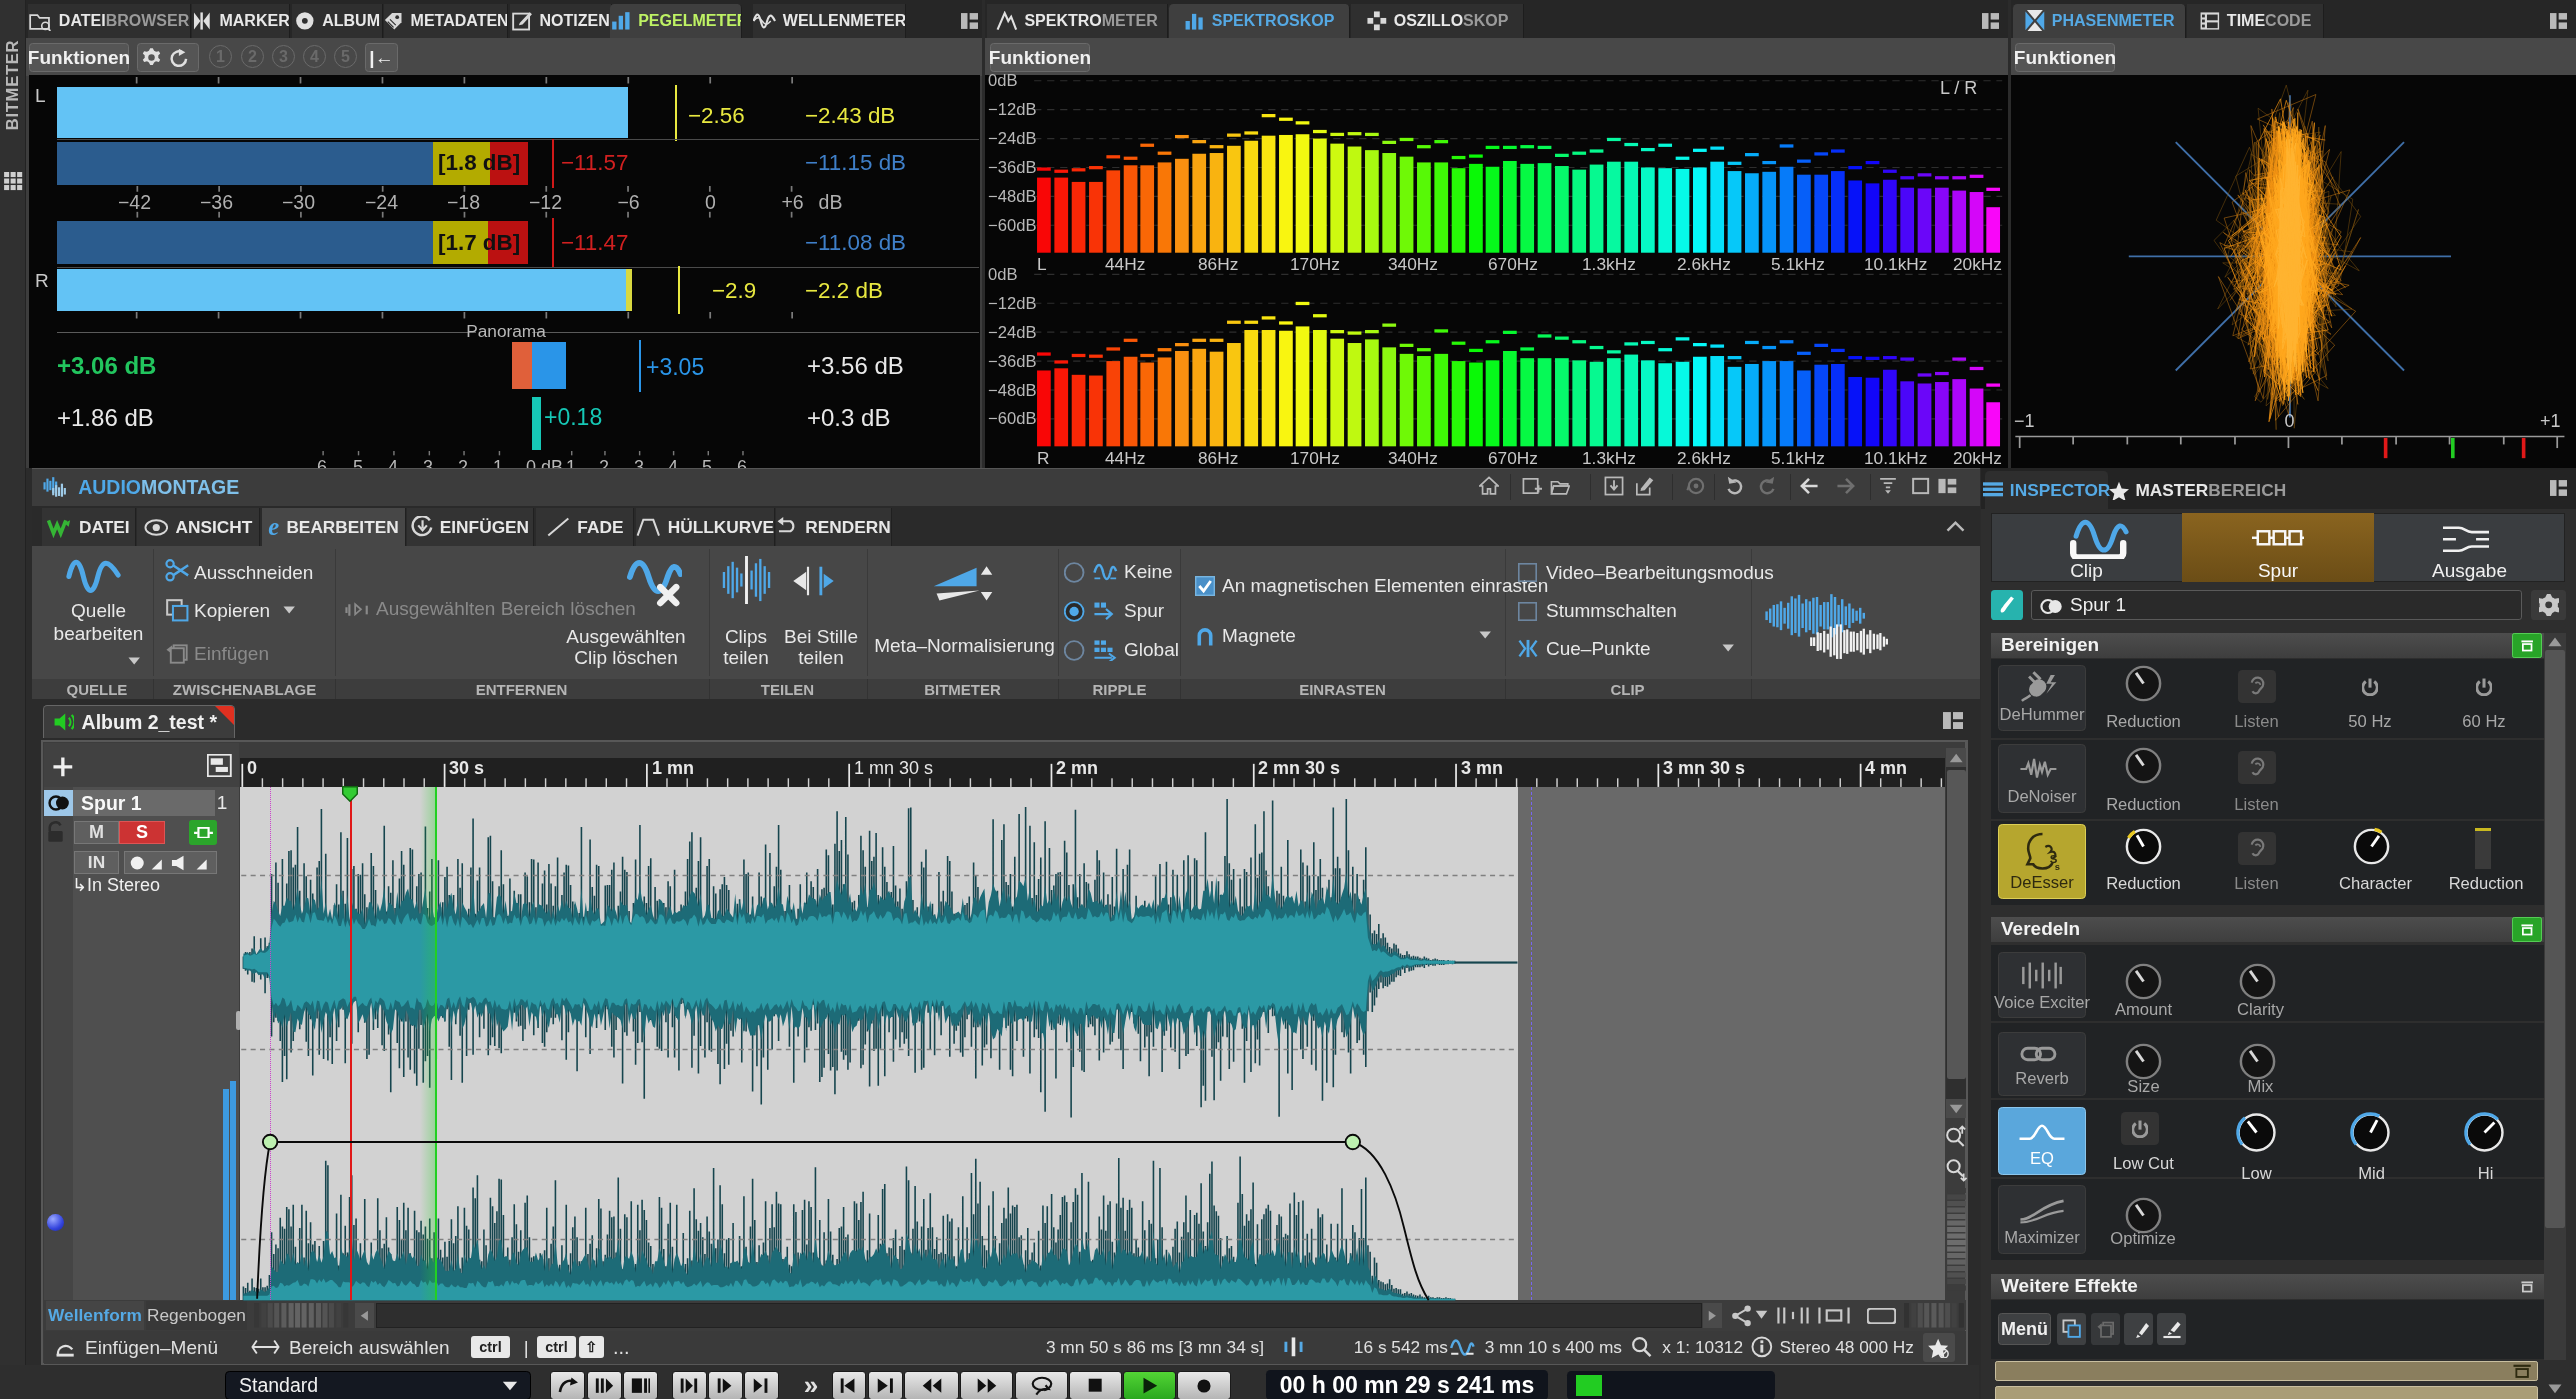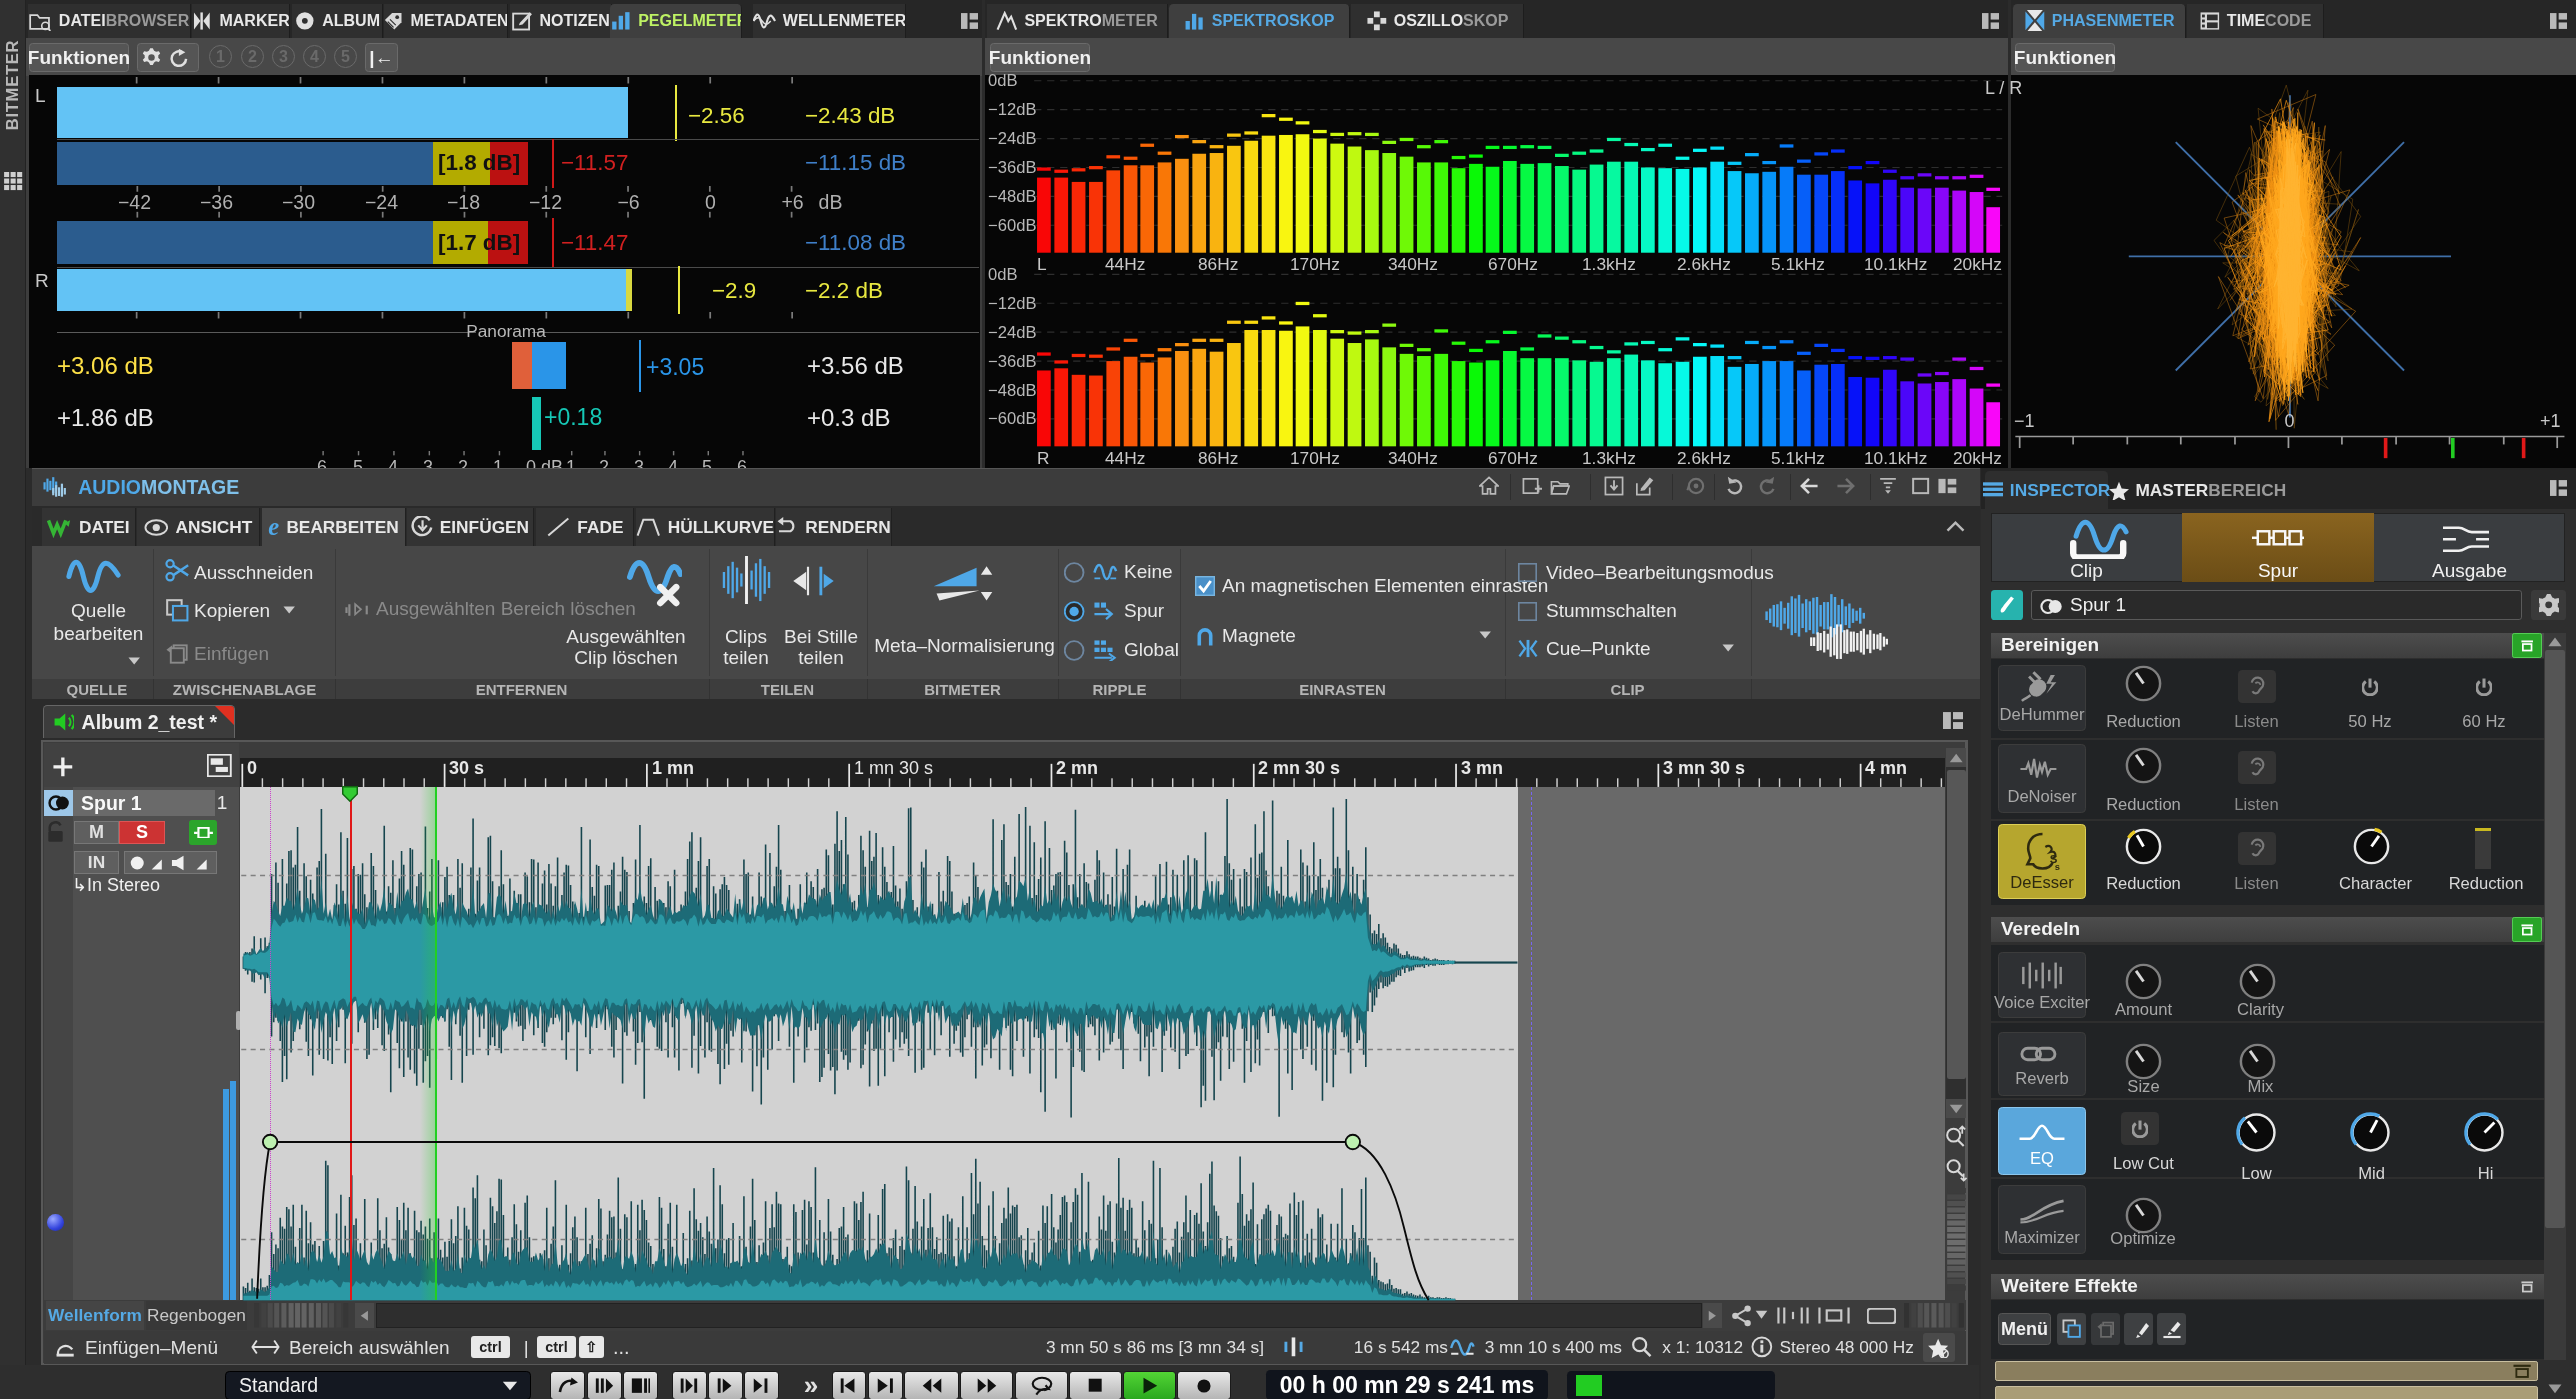--- a/index.html
+++ b/index.html
@@ -178,21 +178,21 @@
 <div style="position:absolute;left:805px;top:230px;width:116px;height:26px;display:flex;align-items:center;justify-content:flex-start;font-size:22.4px;color:#3f7fc8;font-weight:400;white-space:nowrap;">−11.08 dB</div>
 <div style="position:absolute;left:57px;top:267px;width:922px;height:0.7px;background:#4a4a4a"></div>
 <div style="position:absolute;left:57px;top:269px;width:569px;height:42px;background:#63c3f5"></div>
 <div style="position:absolute;left:626px;top:269px;width:5.8px;height:42px;background:#d8d840"></div>
 <div style="position:absolute;left:678px;top:266px;width:2.2px;height:48px;background:#e8e840"></div>
 <div style="position:absolute;left:712px;top:276px;width:58px;height:29px;display:flex;align-items:center;justify-content:flex-start;font-size:22.4px;color:#e8e840;font-weight:400;white-space:nowrap;">−2.9</div>
 <div style="position:absolute;left:805px;top:276px;width:101px;height:29px;display:flex;align-items:center;justify-content:flex-start;font-size:22.4px;color:#e8e840;font-weight:400;white-space:nowrap;">−2.2 dB</div>
 <div style="position:absolute;left:57px;top:332px;width:419px;height:1.4px;background:#5a5a5a"></div>
 <div style="position:absolute;left:532px;top:332px;width:447px;height:1.4px;background:#5a5a5a"></div>
 <div style="position:absolute;left:477px;top:320px;width:58px;height:23px;display:flex;align-items:center;justify-content:center;font-size:17.3px;color:#b8b8b8;font-weight:400;white-space:nowrap;">Panorama</div>
-<div style="position:absolute;left:57px;top:351px;width:144px;height:29px;display:flex;align-items:center;justify-content:flex-start;font-size:24px;color:#fde047;font-weight:400;white-space:nowrap;">+3.06 dB</div>
+<div style="position:absolute;left:57px;top:351px;width:144px;height:29px;display:flex;align-items:center;justify-content:flex-start;font-size:24px;color:#22c55e;font-weight:700;white-space:nowrap;">+3.06 dB</div>
 <div style="position:absolute;left:57px;top:403px;width:144px;height:29px;display:flex;align-items:center;justify-content:flex-start;font-size:24px;color:#e8e8e8;font-weight:400;white-space:nowrap;">+1.86 dB</div>
 <div style="position:absolute;left:512px;top:342px;width:19.5px;height:47px;background:#e0603a"></div>
 <div style="position:absolute;left:532px;top:342px;width:34px;height:47px;background:#2a95e8"></div>
 <div style="position:absolute;left:639px;top:340px;width:2.2px;height:52px;background:#2a95e8"></div>
 <div style="position:absolute;left:646px;top:353px;width:79px;height:29px;display:flex;align-items:center;justify-content:flex-start;font-size:23px;color:#2a95e8;font-weight:400;white-space:nowrap;">+3.05</div>
 <div style="position:absolute;left:807px;top:351px;width:144px;height:29px;display:flex;align-items:center;justify-content:flex-start;font-size:24px;color:#e8e8e8;font-weight:400;white-space:nowrap;">+3.56 dB</div>
 <div style="position:absolute;left:807px;top:403px;width:144px;height:29px;display:flex;align-items:center;justify-content:flex-start;font-size:24px;color:#e8e8e8;font-weight:400;white-space:nowrap;">+0.3 dB</div>
 <div style="position:absolute;left:532px;top:397px;width:8.7px;height:53px;background:#16c8b6"></div>
 <div style="position:absolute;left:544px;top:403px;width:79px;height:29px;display:flex;align-items:center;justify-content:flex-start;font-size:23px;color:#16c8b6;font-weight:400;white-space:nowrap;">+0.18</div>
 <svg style="position:absolute;left:29px;top:451px;" width="951" height="5.8" viewBox="0 0 1316 8">
@@ -547,21 +547,21 @@
       <rect x="11" y="16" width="15" height="8" fill="#2f2f2f"></rect>
     </svg>TIME<span style="color:#9a9a9a">CODE</span></div>
 <svg style="position:absolute;left:2550px;top:13px;" width="17.3" height="16" viewBox="0 0 24 22">
     <rect x="0" y="0" width="9" height="22" fill="#b9b9b9"></rect>
     <rect x="12" y="0" width="12" height="9" fill="#b9b9b9"></rect>
     <rect x="12" y="13" width="12" height="9" fill="#b9b9b9"></rect>
   </svg>
 <div style="position:absolute;left:2011px;top:38px;width:565px;height:38px;background:#484848"></div>
 <div style="position:absolute;left:2015px;top:43px;width:100px;height:29px;background:#555;border:0.7px solid #6a6a6a;border-radius:3.6px;display:flex;align-items:center;justify-content:center;font-size:19px;color:#f0f0f0;font-weight:700">Funktionen</div>
 <div style="position:absolute;left:2011px;top:75px;width:565px;height:393px;background:#060606"></div>
-<div style="position:absolute;left:1985px;top:75px;width:58px;height:26px;display:flex;align-items:center;justify-content:flex-start;font-size:18px;color:#c8c8c8;font-weight:400;white-space:nowrap;">L / R</div>
+<div style="position:absolute;left:1940px;top:75px;width:58px;height:26px;display:flex;align-items:center;justify-content:flex-start;font-size:18px;color:#c8c8c8;font-weight:400;white-space:nowrap;">L / R</div>
 <svg style="position:absolute;left:2011px;top:75px;" width="565" height="393" viewBox="0 0 782 544">
     <line x1="163" y1="251" x2="609" y2="251" stroke="#3f6fa8" stroke-width="2.6"></line>
     <line x1="386" y1="28" x2="386" y2="474" stroke="#3f6fa8" stroke-width="2.6"></line>
     <line x1="228" y1="93" x2="544" y2="409" stroke="#3f6fa8" stroke-width="2.6"></line>
     <line x1="228" y1="409" x2="544" y2="93" stroke="#3f6fa8" stroke-width="2.6"></line>
     <polyline points="415,331 408,306 324,243 404,156 391,429 423,210 434,275 347,306 388,282 358,195 450,321 423,194 331,400 332,282 367,78 365,391 421,81 445,299 317,292 380,308 308,201 346,273 370,229 325,225 473,245 386,359 397,304 364,202 416,229 377,62 333,222 409,293 369,413 365,287 410,184 381,167 374,267 431,246 417,83 434,276 364,257 397,119 398,264 381,239 351,255 413,104 339,335 372,189 369,393 436,205 445,275 375,241 457,106 447,252 390,333 372,147 346,284 324,169 406,215 407,391 420,158 375,270 421,89 281,229 321,284 337,415 442,267 424,212 412,204 372,313 353,270 400,295 392,149 401,385 366,75 353,80 353,86 318,293 375,356 439,434 311,362 434,314 432,164 440,161 429,405 309,237 366,264 419,229 340,331 401,158 367,271 394,269 380,431 427,206 365,356 361,312 367,58 325,195 339,174 390,149 332,109 337,226 384,287 306,346 362,141 399,117 457,261 481,186 433,339 381,316 407,246 372,206 395,106 400,75 439,318 426,72 407,412 402,163 421,81 411,290 396,308 418,234 382,296 388,400 392,91 325,351 382,411 406,449 344,377 402,335 332,155 396,219 345,294 440,294 384,273 415,164 431,282 408,146 439,384 372,79 434,216 353,259 364,125 439,282 358,294 370,395 387,300 414,118 295,239 340,247 417,373 423,239 482,271 380,149 348,293 417,130 411,192 348,146 329,234 330,176 331,320 449,333 390,269 388,213 337,279 456,274 365,417 380,353 388,172 388,355 365,156 336,406 401,245 357,92 415,389 357,430 370,313 432,214 380,402 423,337 376,329 368,328 401,92 335,414 484,196 417,104 405,411 353,458 381,172 407,114 399,386 316,269 426,291 378,151 372,52 359,133 385,403 381,157 344,332 472,324 340,221 319,190 409,210 369,238 286,324 404,92 342,46 383,456 363,369 388,333 376,458 342,350 443,168 385,426 387,450 345,214 429,263 332,173 411,21 376,324 428,247 422,181 381,14 347,109 415,267 390,217 392,489 399,414 387,258 423,290 389,126 431,208 378,278 393,66 351,221 435,379 396,170 303,312 392,198 357,263 425,262 401,154 385,170 376,262 360,151 371,276 358,254 383,269 379,241 408,262 293,260 376,312 374,73 324,162 430,297 430,383 407,71 331,386 364,255 367,491 356,280 392,124 473,172 456,284 353,248 419,207 398,105 355,449 412,160 395,312 389,194 296,280 379,119 383,281 345,136 407,140 415,294 284,201 330,100 385,244 439,396 405,132 316,295 346,178 435,227 405,354 356,110 365,186 406,355 374,406 354,210 338,93 445,215 428,285 417,138 422,305 367,151 428,79 373,88 438,221 332,315 446,141 386,226 379,217 322,171 457,179 365,286 371,162 352,325 310,227 401,328 358,322 311,140 350,116 378,86 420,281 321,304 420,357 346,453 337,445 418,340 437,422 360,174 351,395 374,137 345,418 337,93 300,250 391,320 350,262" fill="none" stroke="#8a5a10" stroke-width="1" opacity="0.65"></polyline>
     <polyline points="396,70 347,391 447,294 408,217 422,294 477,327 365,452 437,416 412,265 384,469 295,198 430,168 354,387 329,168 371,382 417,249 419,193 329,397 422,27 341,61 375,76 381,86 386,162 305,287 383,271 405,286 392,276 414,241 374,376 419,134 383,158 424,260 361,96 399,307 370,126 410,321 441,297 338,185 463,294 321,190 425,437 376,330 397,456 350,74 457,285 335,313 424,408 366,478 373,178 441,103 358,420 375,244 361,47 383,252 426,200 359,332 358,357 425,198 457,217 410,290 361,449 313,240 325,135 355,267 431,183 409,317 384,69 434,338 294,218 410,293 432,195 349,258 395,121 419,105 369,129 433,176 357,292 393,423 346,402 315,315 372,344 396,100 311,327 348,285 442,342 381,357 375,145 420,409 308,296 437,261 425,451 353,142 426,112 386,146 348,142 363,132 407,196 338,329 324,272 360,100 378,350 369,266 379,137 359,318 360,127 345,199 332,70 395,218 361,306 320,295 393,298 410,239 295,236 335,145 431,105 387,413 368,181 410,373 389,127 349,69 453,235 334,225 391,260 324,233 324,223 425,263 345,251 363,360 412,160 392,208 416,233 391,110 362,296 363,218 405,265 387,144 378,213 327,275 424,209 422,315 413,126 354,147 371,374 335,223 379,355 449,282 318,362 338,274 393,141 358,82 364,379 394,333 338,451 402,154 441,244 330,230 403,401 372,272 468,291 390,325 381,406 335,322 384,364 368,78 435,90 352,78 425,121 397,47 420,129 440,190 357,325 360,316 427,101 325,274 362,443 364,250 422,339 411,365 376,344 405,255 369,362 371,384 389,371 399,352 435,240 351,140 445,256 328,374 417,64 424,221 398,424 372,87 391,45 363,246 324,159 413,323 434,159 348,270 386,199 382,181 387,415 300,280 377,373 428,122 401,409 380,373 416,280 340,345 377,430 386,91 391,347 330,299 430,163 425,128 375,290 346,293 395,219 419,113 389,125 405,236 403,361 438,303 418,308 444,350 383,65 435,189 363,177 423,298 459,304 320,163 393,206 350,410 356,173 380,393 400,127 350,340 430,136 377,328 387,307 403,325 427,423 372,140 379,374 378,340 434,289 365,274 344,346 403,228 420,254 435,70 412,176 337,353 356,152 372,102 307,361 434,312 314,365 353,105 355,92 435,120 455,165 383,63 340,92 344,273 357,256 381,350 376,279 370,83 316,331 418,368 320,213 381,269 390,173 358,287 369,367 351,74 413,225 330,263 354,167 382,103 311,260 415,136 343,439 309,243 289,232 374,420 359,127 418,307 384,447 448,374 325,257 443,359 356,310 452,289 358,114 404,148 381,148 360,311 399,191 385,38 381,237 411,394 395,361 366,383 448,246 390,416 403,345 397,337 375,205 337,281 405,256 379,388 408,156 368,183 352,261 373,269 426,157 332,150 365,248 383,135 348,205 390,63 437,185 384,243 427,109 456,183 362,326 396,311 328,154 375,130 367,266 409,199 360,207 418,348 484,225 403,350 332,201 469,159 403,309 374,412 444,254 385,364 377,142 304,251 315,235 327,342 287,279 349,448 387,129 336,139 330,131 333,261 397,107 306,176 398,423 390,431 366,449 406,238 369,213 347,116 404,161 356,243 367,61 357,383 348,339 370,473 431,139 370,336 428,83 353,274 328,300 352,253 392,350 358,302 397,340 355,222 395,105 380,354 367,275 331,407 422,387 361,351 411,139 309,293 405,90 420,411 362,399 324,262 429,199 319,352 382,400 332,220 341,168 411,313 316,272 426,387 343,301 367,432 463,264 396,370 425,344 375,241 314,166 335,200 381,354 394,359 351,238 428,144 404,404 345,306 401,434 428,308 454,291 400,123 363,280 388,232 423,351 311,249 366,194 319,224" fill="none" stroke="#cf7d12" stroke-width="1" opacity="0.7"></polyline>
     <polyline points="399,194 368,77 374,302 383,349 412,322 391,422 362,59 351,282 388,107 352,256 383,326 418,148 418,315 411,233 410,81 375,89 415,355 376,92 390,370 334,189 386,175 393,324 385,289 388,363 408,85 377,456 295,240 401,202 321,272 363,397 413,274 392,229 392,340 356,233 413,247 386,354 401,325 383,198 347,180 358,321 426,125 414,218 389,421 376,388 301,229 425,128 341,288 343,92 373,33 420,326 385,340 386,399 380,280 385,365 395,168 364,224 419,343 412,288 419,179 378,263 406,124 351,267 437,206 421,305 359,307 359,169 354,204 355,305 380,309 355,157 329,266 386,223 404,383 355,299 355,366 383,438 410,193 358,273 320,245 409,124 431,161 342,156 422,251 336,317 407,212 391,110 364,104 381,35 414,130 407,114 403,348 383,124 351,418 370,72 409,419 389,254 400,325 392,108 336,282 324,338 415,202 377,213 390,386 379,328 435,265 395,72 400,111 371,354 356,159 363,313 429,246 364,335 370,354 368,270 434,261 338,300 405,295 388,172 415,406 375,75 401,263 358,240 404,147 391,268 412,216 382,351 315,247 400,164 333,173 367,315 372,84 338,302 380,372 428,194 366,367 393,319 334,221 426,212 365,148 367,215 407,291 357,288 384,315 410,244 392,397 399,322 431,292 434,307 415,286 381,198 350,213 401,316 400,296 414,346 374,195 379,371 413,267 428,268 424,285 412,181 410,195 402,300 359,321 420,363 404,212 336,326 403,298 394,298 338,258 377,406 373,339 436,225 321,217 388,189 394,152 414,178 415,231 371,360 418,321 367,216 362,248 355,141 351,312 357,112 381,181 365,227 450,304 383,282 374,149 346,236 381,177 413,420 371,211 372,389 354,197 363,87 372,287 341,258 398,227 367,307 350,302 408,263 378,346 319,257 354,241 370,89 420,379 397,137 380,324 405,185 361,306 405,362 397,267 399,390 376,295 397,162 413,219 444,334 363,146 368,151 398,299 408,161 412,100 344,366 357,273 332,238 394,154 400,130 351,213 373,317 372,340 427,233 365,189 389,239 427,322 394,77 356,333 414,340 410,244 377,153 369,399 362,169 406,282 445,298 364,252 401,189 383,264 373,301 402,284 429,242 384,371 454,263 409,354 393,229 369,363 355,310 382,326 350,275 366,206 390,214 409,123 432,237 405,188 403,325 403,266 344,179 365,251 405,369 364,338 420,248 412,224 399,317 352,229 383,172 377,426 404,411 400,129 343,187 398,135 358,476 382,336 362,393 384,65 389,124 424,239 422,253 385,311 435,297 402,256 432,156 427,93 365,64 348,366 412,338 399,245 457,270 406,109 354,239 337,390 341,338 402,141 338,275 344,115 423,262 387,372 413,293 384,100 420,167 357,295 414,200 386,341 406,184 418,270 399,258 428,196 372,452 394,208 424,298 394,415 401,445 373,418 392,334 367,186 381,257 376,65 440,303 400,246 376,166 417,215 377,373 398,232 405,242 354,227 389,75 364,108 382,135 338,247 386,120 457,224 384,354 420,66 398,442 397,52 391,243 398,134 404,292 361,221 384,321 360,365 361,260 374,259 406,286 395,313 397,431 381,221 379,223 363,133 421,192 370,212 394,79 357,480 410,314 410,163 422,179 383,160 432,259 370,244 415,180 394,221 388,193 392,126 423,257 373,165 379,361 439,353 353,88 404,338 438,318 354,336 408,349 421,98 349,369 394,178 350,411 370,428 390,294 394,171 344,194 365,401 368,77 430,327 377,233 384,298 376,177 434,197 375,398 357,196 375,74 394,275 365,245 355,212 350,307 408,244 374,302 398,168 347,360 433,246 360,194 376,345 368,388 389,267 391,329 405,348 382,136 346,117 422,191 365,230 334,275 379,92 418,312 392,74 401,443 404,268 403,216 355,147 382,169 384,76 379,315 401,299 396,268 351,266 366,58 425,262 409,353 377,332 356,96 382,75 374,326 390,427 356,144 365,101 383,100 379,440 376,285 376,98 386,219 385,424 393,135 386,411 391,61 355,170 356,408 363,262 415,215 361,245 394,274 410,294 362,358 312,294 424,167 377,155 345,192 361,260 362,420 391,350 403,144 404,213 387,260 393,335 380,320 400,265 393,133 384,254 370,374 399,194 372,136 410,259 374,189 395,396 376,376 377,327 406,363 419,279 354,310 343,346 369,219 402,201 441,251 330,146 399,134 403,180 352,143 400,126 400,401 324,337 392,412 326,265 396,415 367,313 373,321 382,271 366,382 429,363 368,214 382,334 426,207 375,165 369,194 355,167 419,141 399,101 385,154 334,196 416,296 357,203 380,241 357,392 376,346 417,254 365,183 418,347 424,379 379,419 361,150 398,331 394,322 355,250 367,340 421,316 413,246 419,411 409,252 404,127 372,181 359,265 356,318 316,311 405,168 394,443 386,232 361,368 404,270 378,216 417,161 400,75 401,289 355,255 384,365 407,149 305,223 382,158 420,357 348,172 393,288 423,259 396,334 411,248 386,160 357,364 405,208" fill="none" stroke="#f39414" stroke-width="1.1" opacity="0.85"></polyline>
     <polyline points="429,291 380,232 380,189 356,289 359,204 420,170 376,123 393,161 390,76 391,153 398,414 395,190 422,246 397,155 380,352 396,128 373,91 375,333 378,213 419,225 404,279 385,324 398,245 380,100 378,317 370,71 406,287 396,342 398,240 383,177 375,333 381,293 422,333 388,387 395,145 385,397 391,192 408,302 364,142 369,157 385,110 389,229 374,256 382,320 372,228 412,197 397,149 391,203 370,292 374,184 376,360 390,338 355,147 384,314 371,360 361,265 376,299 339,207 390,172 375,150 389,74 409,105 395,334 385,160 423,305 367,150 407,251 380,315 385,163 382,181 412,217 367,159 371,305 385,378 388,355 390,81 389,333 384,198 391,413 383,328 404,135 390,262 380,374 375,186 386,182 354,193 394,286 394,123 403,246 389,399 364,142 376,258 402,110 383,154 356,200 390,363 375,374 377,327 382,101 413,246 391,397 375,149 385,270 343,302 417,271 373,118 387,145 373,412 383,445 383,135 417,153 392,142 390,79 409,110 379,198 387,102 394,395 401,169 397,128 383,329 394,269 394,370 390,411 369,254 365,300 364,340 376,364 414,120 410,245 424,273 412,305 378,388 409,205 376,279 404,332 388,304 398,383 390,195 380,336 393,275 366,175 409,379 388,284 348,317 389,353 409,159 376,366 401,363 375,120 403,364 407,180 393,151 407,167 398,297 416,296 371,288 383,209 353,240 384,219 391,223 375,254 361,333 384,177 406,252 375,286 402,158 396,71 385,109 388,189 378,401 411,302 408,197 414,266 384,344 413,278 418,268 398,306 387,141 355,211 396,325 380,263 387,146 407,132 392,385 379,201 408,308 362,355 409,360 391,131 370,297 387,300 383,208 408,227 375,137 389,94 396,341 346,165 372,435 375,312 369,343 395,175 388,286 406,276 367,368 360,358 412,277 380,143 385,166 393,204 403,284 351,249 364,274 377,389 400,397 404,277 414,249 371,270 408,274 369,176 401,135 384,347 392,195 356,246 376,394 357,266 375,320 359,355 385,215 397,239 373,351 363,224 374,293 393,174 377,374 373,265 393,129 400,197 390,219 370,216 388,138 376,150 410,224 392,217 383,84 372,379 371,72 389,205 402,76 365,281 398,281 392,266 411,256 399,78 405,276 388,323 393,251 382,300 362,346 376,263 359,213 368,205 404,160 370,199 391,165 404,186 419,247 387,154 384,293 377,324 385,106 362,245 404,242 376,349 412,248 407,264 372,286 357,195 374,203 408,168 384,203 405,180 385,276 394,137 388,363 376,401 405,209 372,227 385,187 388,214 400,102 377,324 373,253 399,391 387,394 380,356 378,66 378,154 387,253 380,267 394,323 372,132 374,139 356,266 401,318 394,388 385,120 395,362 381,301 403,212 424,298 392,155 361,170 367,212 385,105 383,303 396,147 402,209 393,174 417,266 375,330 388,271 391,185 374,239 433,201 383,401 395,88 399,191 364,187 374,361 367,219 374,210 381,242 400,316 397,201 363,263 395,322 399,197 376,201 367,138 407,270 382,77 391,320 353,260 381,100 378,114 406,381 383,395 371,200 399,297 372,262 380,268 406,316 374,223 384,163 373,389 385,168 372,183 390,223 382,334 387,381 374,267 412,213 393,74 418,280 396,421 408,371 404,217 404,409 383,141 376,395 367,291 396,375 389,238 363,324 373,237 373,220 380,114 390,418 371,140 415,354 398,127 385,198 405,87 411,228 408,383 400,215 382,135 381,118 382,255 383,157 382,201 398,124 369,153 398,166 391,125 373,178 378,231 366,258 409,279 396,364 346,230 392,249 395,233 395,137 360,260 356,329 373,394 390,324 364,283 395,377 414,185 385,273 397,94 364,173 367,211 396,242 395,264 386,202 414,300 363,192 421,160 376,64 412,171 374,265 375,311 418,271 371,318 375,381 398,132 384,201 426,272 376,198 405,288 404,411 397,242 383,286 382,304 393,324 382,303 379,249 397,154 391,199 387,274 381,147 379,202 399,281 365,213 399,185 361,242 377,279 387,338 416,153 374,352 394,294 381,415 399,423 399,260 368,267 369,367 376,257 389,228 376,285 419,299 377,425 386,248 374,242 383,282 397,363 393,237 379,360 385,275 384,167 403,354 388,109 365,168 387,327 366,330 382,372 373,165 396,357 410,300 352,219 385,411 407,130 370,179 388,303 363,175 409,125 400,363 370,211 383,299 423,298 368,331 382,429 360,234 411,348 395,349 392,196 400,241 375,67 415,254 395,191 408,173 382,278 372,286 391,97 375,91 376,397 386,350 404,244 397,77 376,343 384,81 396,203 384,451 388,312 391,189 394,89 363,164 380,196 358,251 350,267 393,60 393,338 388,328 366,175 401,160 348,290 369,245 371,205 379,450 366,326 384,430 403,161 409,390 404,256 412,118 371,273 392,263 390,103 366,245 403,181 394,380 372,365 385,418 390,285 358,170 376,330 382,245 386,159 387,151 385,311 402,252 387,155 397,384 383,235 357,338 393,255 391,362 382,249 414,321 378,206 389,129 391,230 374,388 406,272 396,197 385,391 404,179 367,382 381,265 404,440 370,118 418,274 418,329 386,84 394,104 417,232 403,337 408,376 395,163 354,222 415,307 410,355 375,347 397,95 406,204 401,159 390,119 394,248 383,290 403,158 375,215 385,444 392,308 383,328 381,277 388,425 372,377 368,405 381,105 366,203 380,334 346,223 381,187 378,78 398,264 360,225 394,298 376,203 387,293 396,337 395,385 343,247 398,258 347,216 364,340 390,197 392,135 385,375" fill="none" stroke="#ffa81e" stroke-width="1.2" opacity="0.9"></polyline>
     <polyline points="395,355 371,277 391,257 390,206 375,255 384,199 387,371 386,117 378,127 374,186 388,232 387,141 369,275 382,235 380,211 375,296 391,234 383,163 371,305 391,244 387,337 395,272 393,259 388,339 376,299 385,131 394,94 381,272 396,318 402,304 397,236 399,181 393,401 396,209 396,236 371,216 376,350 371,308 372,261 393,353 381,226 394,243 394,184 397,131 394,251 380,184 385,304 382,313 382,240 384,380 376,263 385,266 393,325 394,318 390,135 397,360 378,243 388,338 385,129 387,219 369,246 393,295 382,213 382,166 399,261 388,101 388,247 396,372 385,251 384,263 384,130 381,232 396,144 378,362 391,368 397,234 399,152 384,236 391,381 390,348 378,347 380,353 385,187 392,138 396,322 389,230 383,122 388,121 388,274 389,86 392,317 374,260 403,319 376,220 387,387 383,338 405,238 382,305 393,167 374,300 384,283 371,189 389,381 387,336 389,249 384,209 387,207 387,203 384,364 398,163 388,144 398,335 398,219 407,224 391,133 396,294 384,247 386,200 384,291 383,228 385,329 379,349 401,272 374,281 382,350 389,356 391,194 376,273 380,215 400,235 389,295 400,139 378,218 398,226 401,282 379,358 394,300 388,368 391,308 370,185 391,201 378,271 389,343 394,123 391,128 367,286 386,253 380,272 394,196 389,344 367,249 389,189 384,384 371,218 376,172 404,255 393,375 400,356 391,110 371,262 373,206 378,233 394,148 383,159 384,184 377,309 406,210 375,188 379,157 388,147 391,346 379,336 385,293 383,171 386,199 376,255 395,232 383,370 398,186 397,172 400,215 395,298 389,351 387,289 383,257 374,297 380,148 400,293 396,125 396,260 395,199 380,318 386,157 388,230 391,307 402,227 383,246 386,154 382,247 388,273 406,203 385,167 382,347 389,296 384,214 390,184 394,120 383,403 402,293 372,184 393,358 387,297 388,286 405,207 396,169 371,278 379,185 381,182 373,143 377,194 387,362 395,163 380,283 388,427 384,212 381,294 392,323 367,215 386,211 389,299 386,114 384,107 376,379 410,256 379,350 374,324 382,330 385,357 390,196 390,353 384,172 396,362 382,103 379,180 375,204 401,218 391,174 386,253 383,334 394,192 381,275 371,263 393,404 388,270 397,346 371,320 370,274 391,182 388,236 403,272 382,279 401,201 390,288 372,275 388,397 389,360 388,129 393,189 366,186 389,245 381,224 377,187 392,144 391,109 386,310 391,362 384,206 369,289 383,332 384,325 379,248 379,246 387,208 394,293 399,148 373,183 382,320 397,125 384,264 371,290 388,188 388,162 374,156 373,181 386,192 396,269 382,391 390,163 384,311 380,189 385,380 385,185 395,236 386,280 372,271 401,244 393,241 380,260 405,319 372,259 373,159 373,315 385,380 384,351 381,297 387,318 399,241 390,107 394,202 389,218 364,293 400,207 392,301 381,258 374,299 391,127 378,280 382,304 395,266 385,89 385,366 374,167 384,408 381,318 386,144 379,177 393,383 385,155 397,280 366,249 392,166 399,317 403,319 376,217 389,181 409,254 398,226 383,144 387,188 381,89 397,190 401,199 375,345 383,101 388,375 383,338 405,264 388,252 376,371 381,359 382,268 385,275 401,292 381,220 372,297 391,326 396,172 384,312 371,290 375,272 387,205 383,174 370,281 370,351 386,241 383,177 374,197 391,220 395,410 384,245" fill="none" stroke="#ffb330" stroke-width="1.3" opacity="0.95"></polyline>

